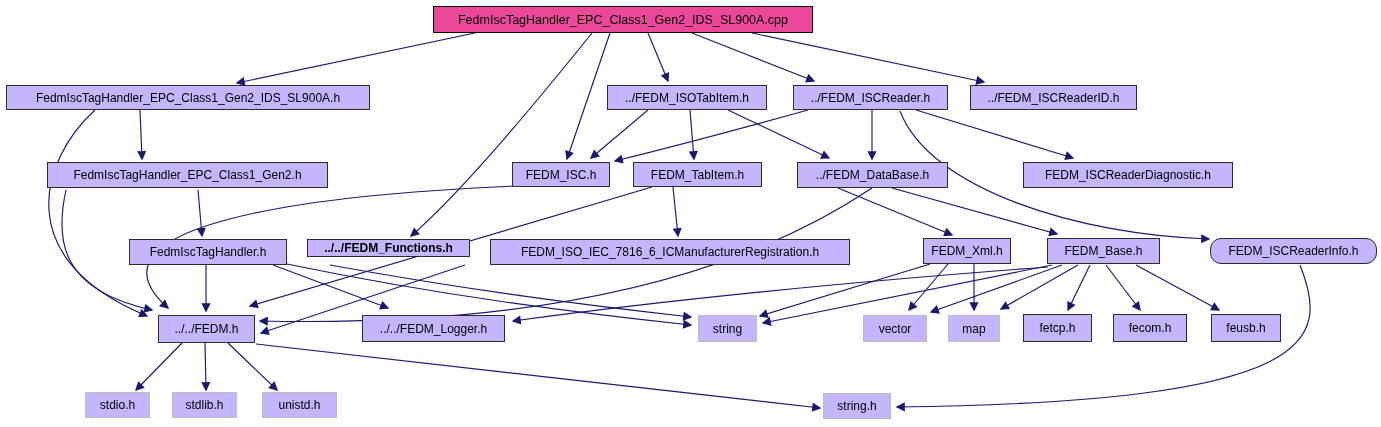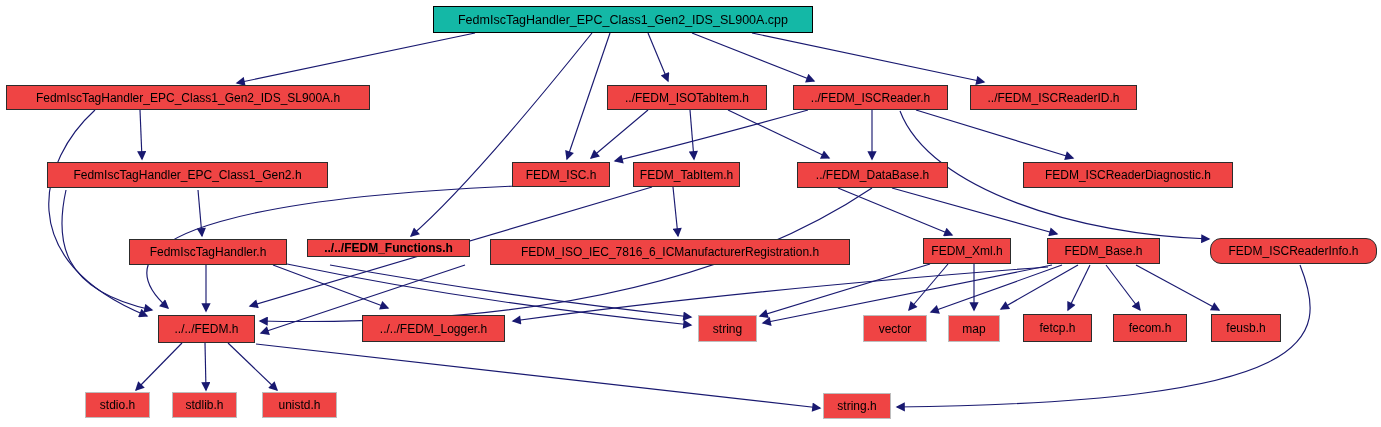--- a/index.html
+++ b/index.html
@@ -7,31 +7,31 @@
     position:relative;
     width:1381px;height:427px;
     background:#ffffff;
     font-family:"Liberation Sans", sans-serif;
     overflow:hidden;
   }
   #edges{position:absolute;left:0;top:0;width:1381px;height:427px;}
   .node{
     position:absolute;
     box-sizing:border-box;
-    background:#ef4444;
+    background:#c4b5fd;
     border:1px solid #2c2c2c;
     color:#000000;
     font-size:12px;
     display:flex;align-items:center;justify-content:center;
     white-space:nowrap;
     text-align:center;
     letter-spacing:0px;
   }
   .node.main{
-    background:#14b8a6;
+    background:#ec4899;
     border:1px solid #000000;
     font-size:12.5px;
   }
   .node.external{
     border:1px solid #bdbdbd;
   }
 </style>
 </head>
 <body>
 
@@ -89,21 +89,21 @@
       </g>
   </svg>
   <div id="nodes">
       <div class="node main" style="left: 433px; top: 6px; width: 380px; height: 27px;">FedmIscTagHandler_EPC_Class1_Gen2_IDS_SL900A.cpp</div>
       <div class="node internal" style="left: 6px; top: 85px; width: 364px; height: 25px;">FedmIscTagHandler_EPC_Class1_Gen2_IDS_SL900A.h</div>
       <div class="node internal" style="left: 607px; top: 85px; width: 160px; height: 25px;">../FEDM_ISOTabItem.h</div>
       <div class="node internal" style="left: 793px; top: 85px; width: 155px; height: 25px;">../FEDM_ISCReader.h</div>
       <div class="node internal" style="left: 970px; top: 85px; width: 167px; height: 25px;">../FEDM_ISCReaderID.h</div>
       <div class="node internal" style="left: 47px; top: 162px; width: 281px; height: 26px;">FedmIscTagHandler_EPC_Class1_Gen2.h</div>
       <div class="node internal" style="left: 512px; top: 162px; width: 98px; height: 25px;">FEDM_ISC.h</div>
-      <div class="node internal" style="left: 633px; top: 162px; width: 107px; height: 25px;">FEDM_TabItem.h</div>
+      <div class="node internal" style="left: 633px; top: 162px; width: 129px; height: 25px;">FEDM_TabItem.h</div>
       <div class="node internal" style="left: 797px; top: 162px; width: 151px; height: 26px;">../FEDM_DataBase.h</div>
       <div class="node internal" style="left: 1023px; top: 162px; width: 210px; height: 26px;">FEDM_ISCReaderDiagnostic.h</div>
       <div class="node internal" style="left: 129px; top: 239px; width: 158px; height: 26px;">FedmIscTagHandler.h</div>
       <div class="node internal" style="left: 307px; top: 239px; width: 163px; height: 18px; font-weight: bold;">../../FEDM_Functions.h</div>
       <div class="node internal" style="left: 490px; top: 239px; width: 360px; height: 26px;">FEDM_ISO_IEC_7816_6_ICManufacturerRegistration.h</div>
       <div class="node internal" style="left: 923px; top: 238px; width: 88px; height: 26px;">FEDM_Xml.h</div>
       <div class="node internal" style="left: 1047px; top: 238px; width: 113px; height: 26px;">FEDM_Base.h</div>
       <div class="node internal" style="left: 1210px; top: 238px; width: 167px; height: 26px; border-radius: 11px;">FEDM_ISCReaderInfo.h</div>
       <div class="node internal" style="left: 158px; top: 315px; width: 97px; height: 28px;">../../FEDM.h</div>
       <div class="node internal" style="left: 362px; top: 315px; width: 143px; height: 27px;">../../FEDM_Logger.h</div>

